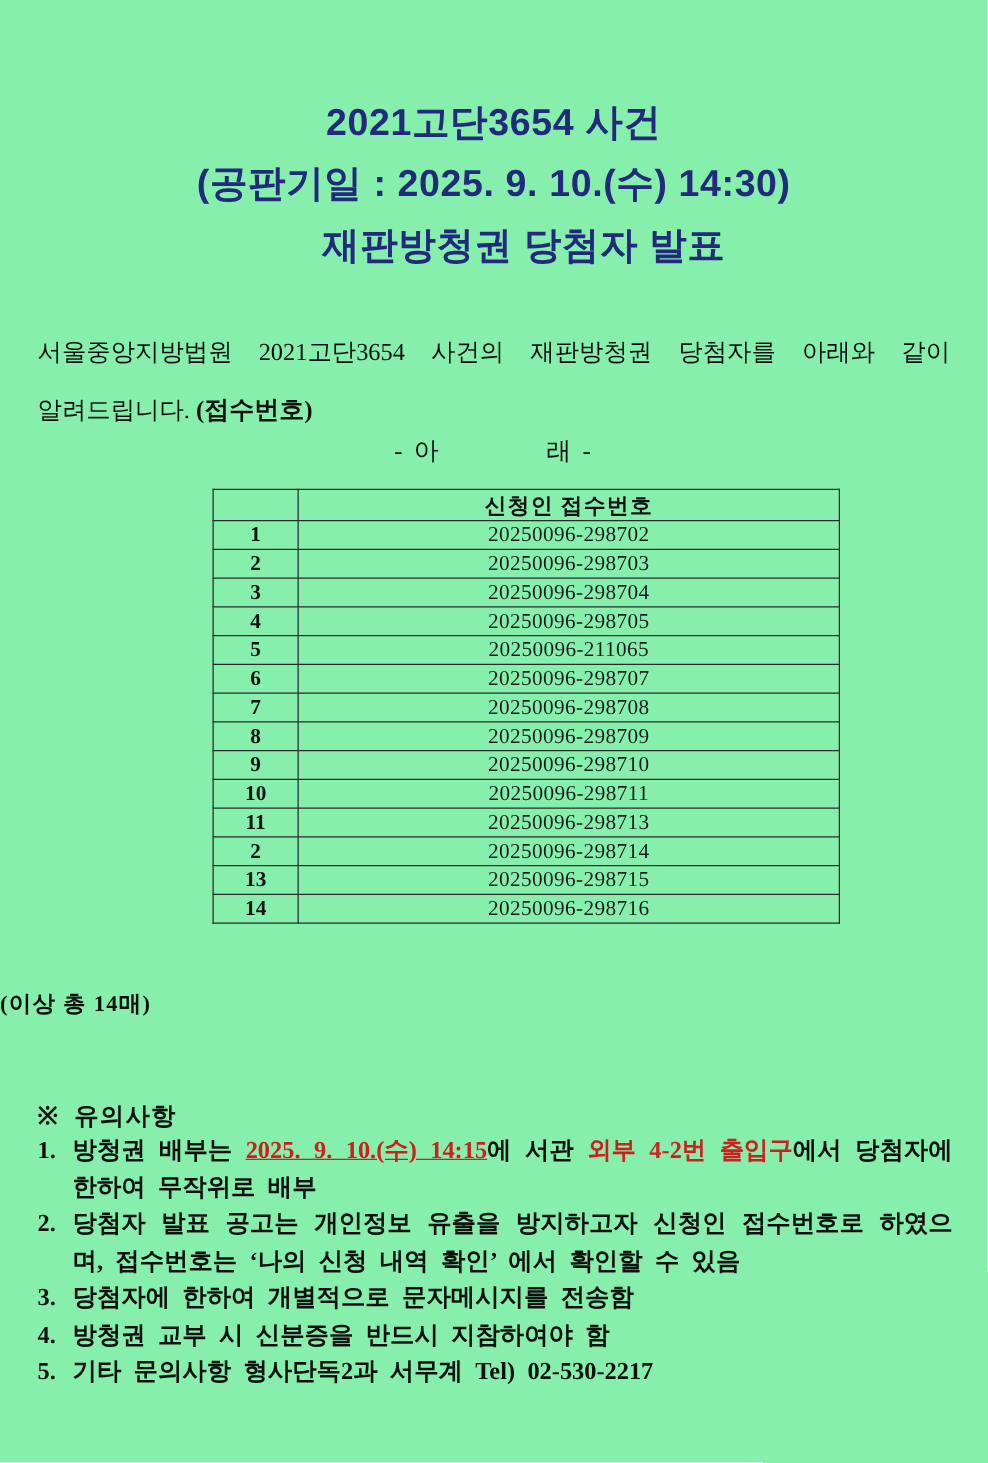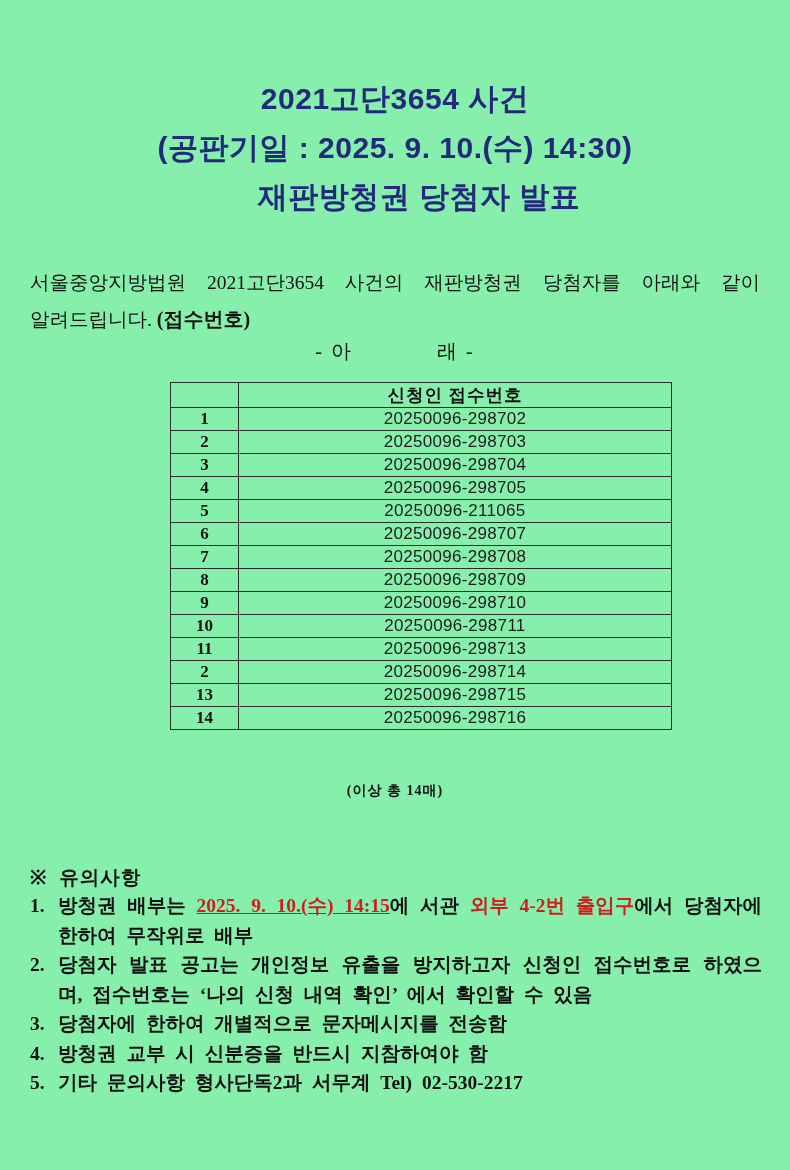--- a/index.html
+++ b/index.html
@@ -24,21 +24,21 @@
   .intro {
     margin: 43px 30px 0 30px;
     font-size: 19.5px;
     line-height: 37px;
   }
   .intro-line1 {
     text-align: justify;
     text-align-last: justify;
     word-spacing: 4px;
   }
-  .intro-line2 { text-align: left; }
+  .intro-line2 { text-align: left; margin-top: 9px; }
   .intro-line2 b { font-size: 20px; }
   .arae-line {
     text-align: center;
     white-space: pre;
     font-size: 20px;
     letter-spacing: 2px;
   }
   .winner-table {
     margin: 17px 0 0 170px;
     width: 502px;
@@ -59,30 +59,29 @@
     font-weight: bold;
     font-size: 17.5px;
     letter-spacing: 1px;
   }
   td.cell-no {
     font-family: "Liberation Serif", "DejaVu Serif", serif;
     font-weight: bold;
     font-size: 17px;
   }
   td.cell-val {
-    font-family: Liberation Sans, sans-serif;
+    font-family: Liberation Serif, serif;
     font-size: 17px;
     color: #1c1c1c;
     letter-spacing: 0.3px;
   }
   .total-line {
     margin-top: 52px;
-    text-align: center;
-    font-weight: bold;
-    font-size: 14px;
+    font-weight: bold;
+    font-size: 18px;
     letter-spacing: 1px;
   }
   .notes {
     margin: 0 28px 0 30px;
     font-weight: bold;
     font-size: 19.5px;
   }
   .notes-heading {
     margin-top: 63px;
     letter-spacing: 1px;

